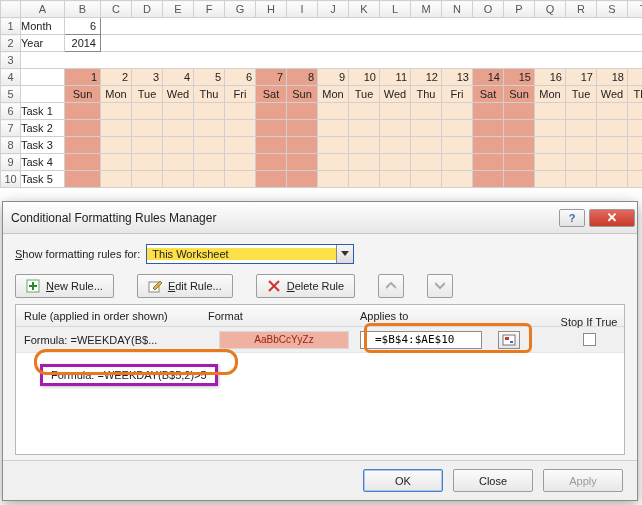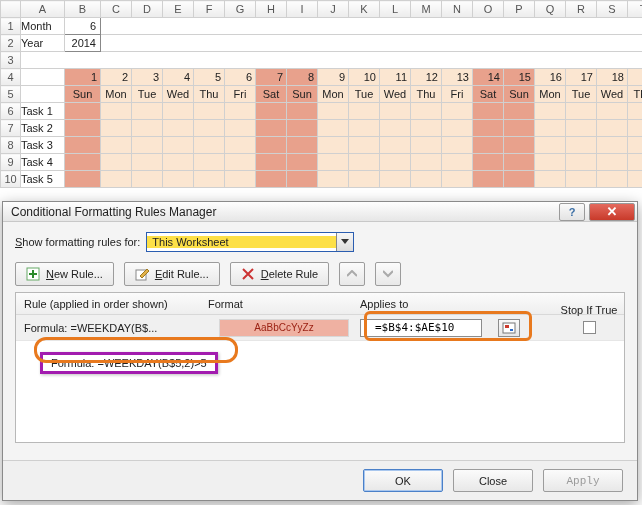--- a/index.html
+++ b/index.html
@@ -58,21 +58,21 @@
   
   .dialog {
     position: absolute;
     left: 2px; top: 201px;
     width: 636px; height: 300px;
     background: #f4f4f4;
     border: 1px solid #8a8a8a;
     box-shadow: 0 4px 14px rgba(0,0,0,0.35);
   }
   .titlebar {
-    height: 20px;
+    height: 32px;
     background: linear-gradient(#fefefe,#e6e6e6);
     display: flex; align-items: center;
     padding-left: 8px;
     border-bottom: 1px solid #c8c8c8;
   }
   .titlebar .title { flex: 1; font-size: 12px; }
   .tbtn {
     width: 30px; height: 18px; margin: 0 2px;
     border: 1px solid #9a9a9a; border-radius: 2px;
     display:flex; align-items:center; justify-content:center;
@@ -89,21 +89,21 @@
     border:1px solid #2a5db0; background:#fff;
     height:20px; width:208px;
   }
   .combo span { flex:1; padding:0 5px; background:#fde047;}
   .combo .dd {
     width:17px; height:100%;
     background:linear-gradient(#f6f6f6,#dcdcdc);
     border-left:1px solid #888;
     display:flex;align-items:center;justify-content:center;
   }
-  .toolbar { display:flex; gap:10px; align-items:center; margin-bottom:6px;}
+  .toolbar { display:flex; gap:23px; align-items:center; margin-bottom:6px;}
   .tbutton {
     height:24px; padding:0 10px;
     background:linear-gradient(#fbfbfb,#e8e8e8);
     border:1px solid #9c9c9c; border-radius:2px;
     display:flex; align-items:center; gap:6px;
     font-size:11px;
   }
   .tbutton .ic { width:14px; height:14px; display:inline-block;}
   .sqbtn { width:26px; padding:0; justify-content:center; color:#777;}
   .grid {
@@ -170,21 +170,21 @@
     background:#f0f0f0;
   }
   .fbtn {
     width:80px; height:23px;
     border:1px solid #9c9c9c; border-radius:2px;
     background:linear-gradient(#fbfbfb,#e8e8e8);
     display:flex; align-items:center; justify-content:center;
     font-size:11px;
   }
   .fbtn.primary { border:1px solid #4a80c8; box-shadow:0 0 0 1px #a9c7ee inset;}
-  .fbtn.disabled { color:#9a9a9a;font-family:Liberation Mono, monospace; }
+  .fbtn.disabled { color:#9a9a9a; }
   .chk { width:13px; height:13px; border:1px solid #8a8a8a; background:#fff;}
   svg { display:block; }
 </style>
 </head>
 <body>
 
 <table class="sheet">
   <colgroup>
     <col style="width:20px">
       <col class="cA">

